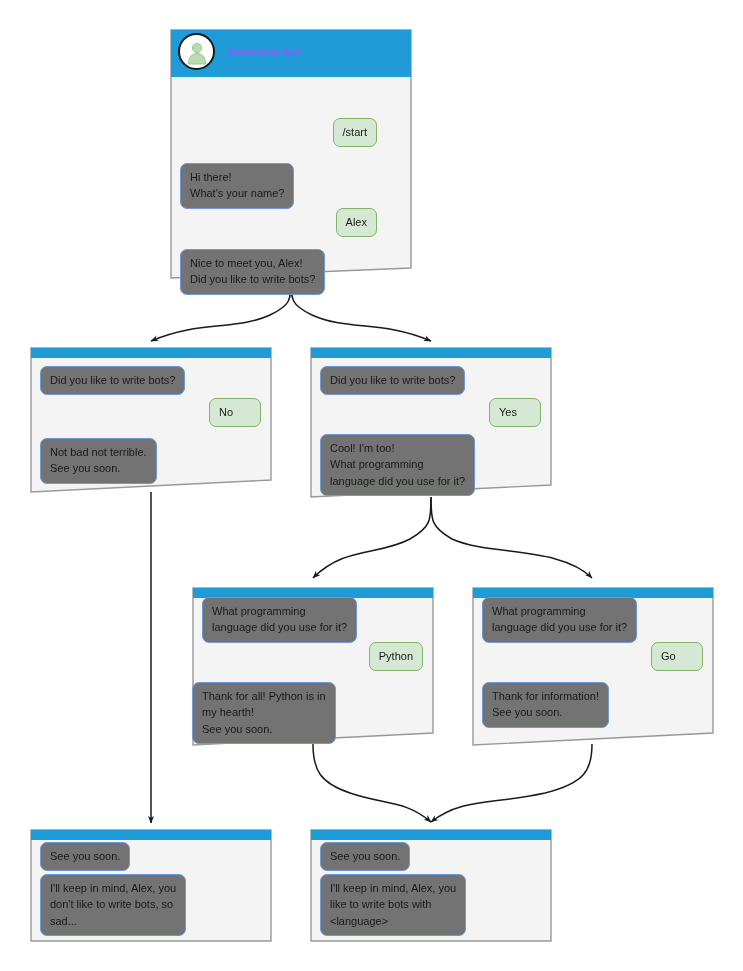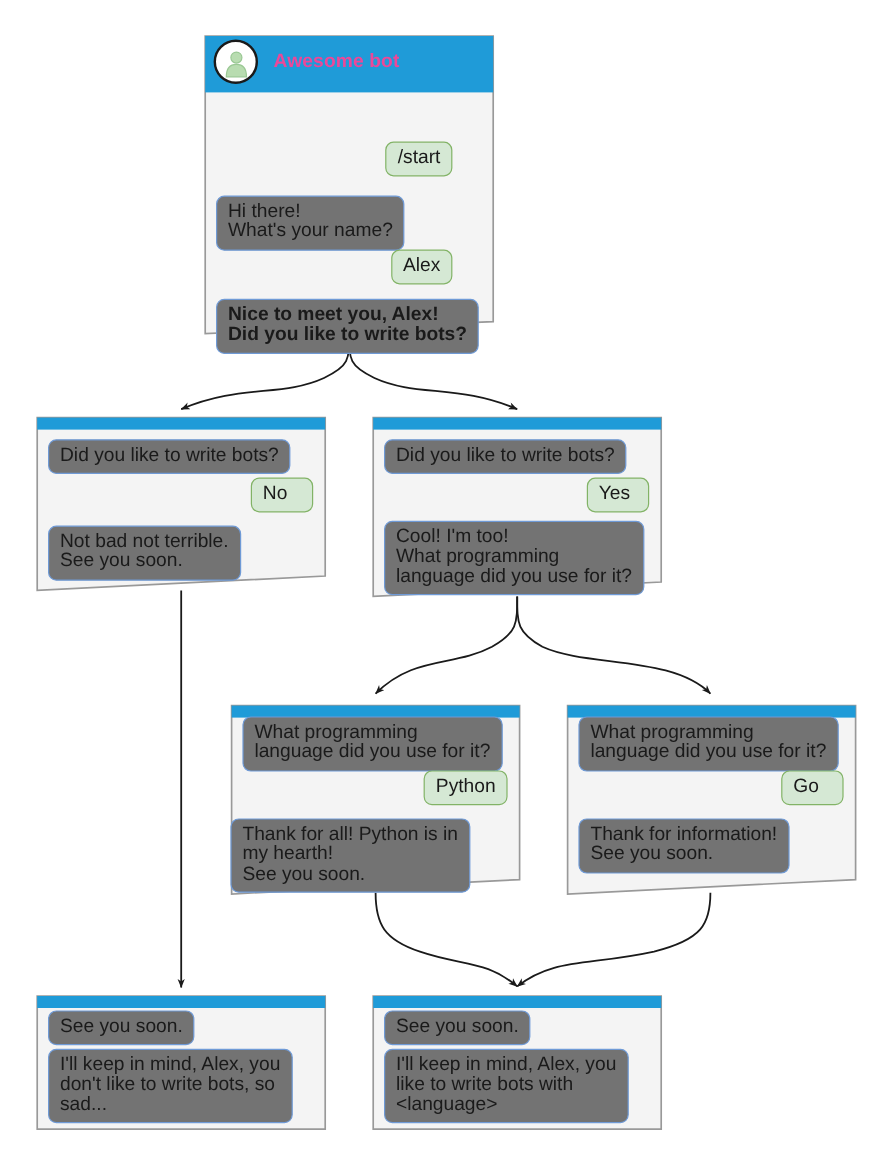--- a/index.html
+++ b/index.html
@@ -75,41 +75,41 @@
     border: 2px solid #1a1a1a;
     box-sizing: border-box;
     display: flex;
     align-items: center;
     justify-content: center;
     flex: 0 0 auto;
   }
   .avatar svg { display: block; }
   .win-title {
     margin-left: 13px;
-    color: #ec4899;
-    font-size: 16px;
+    color: #8b5cf6;
+    font-size: 11px;
     font-weight: bold;
     letter-spacing: 0.1px;
     white-space: nowrap;
   }
 
   .msg-area {
     position: absolute;
     left: 0;
     width: 100%;
     box-sizing: border-box;
     padding: 0 11px;
   }
 
   .bubble {
     position: absolute;
     box-sizing: border-box;
     border-radius: 7px;
     border: 1px solid;
-    font-size: 16px;
+    font-size: 11px;
     line-height: 16.4px;
     padding: 5px 9px 6px 9px;
     white-space: pre-line;
     color: #1a1a1a;
   }
   .bubble.bot {
     background: #737373;
     border-color: #6f9ad6;
   }
   .bubble.user {
@@ -154,21 +154,21 @@
             <path d="M4.6,25 C4.6,17.6 8.3,14.6 13,14.6 C17.7,14.6 21.4,17.6 21.4,25 Z" fill="#b8dcb0" stroke="#9ac894" stroke-width="1"></path>
           </svg>
         </div>
         <div class="win-title">Awesome bot</div>
       </div>
       <div class="msg-area" style="top:47px; height:205px;">
         <div class="bubble user" style="right:36px; top:43px;">/start</div>
         <div class="bubble bot" style="left:11px; top:88px;">Hi there!
 What's your name?</div>
         <div class="bubble user" style="right:36px; top:133px;">Alex</div>
-        <div class="bubble bot" style="left:11px; top:174px;font-weight:bold;">Nice to meet you, Alex!
+        <div class="bubble bot" style="left:11px; top:174px;">Nice to meet you, Alex!
 Did you like to write bots?</div>
       </div>
     </div>
   </div>
 
   <div class="chat-window" style="left:29px; top:346px; width:244px; height:148px;">
     <svg class="win-shape" viewBox="0 0 244 148" preserveAspectRatio="none">
       <polygon points="2,2 242,2 242,134 2,146" fill="#f4f4f4" stroke="#999999" stroke-width="1.4"></polygon>
       <rect x="2" y="2" width="240" height="10" fill="#1f9bd8"></rect>
     </svg>

